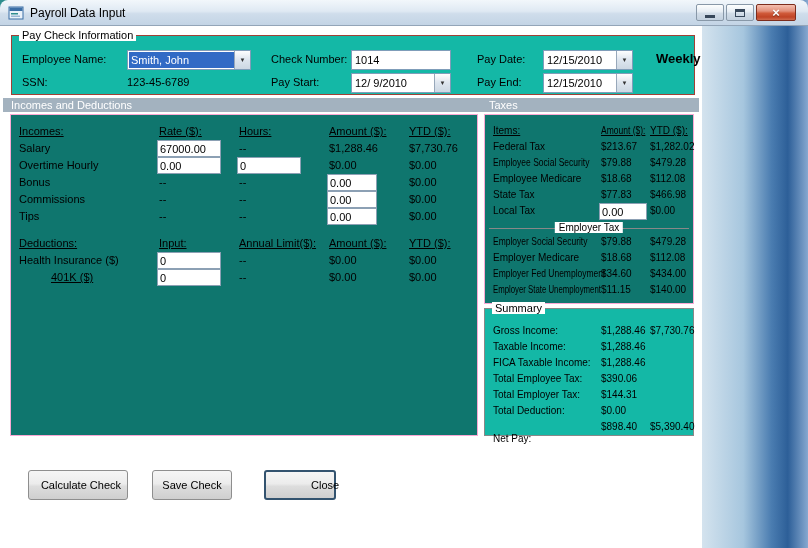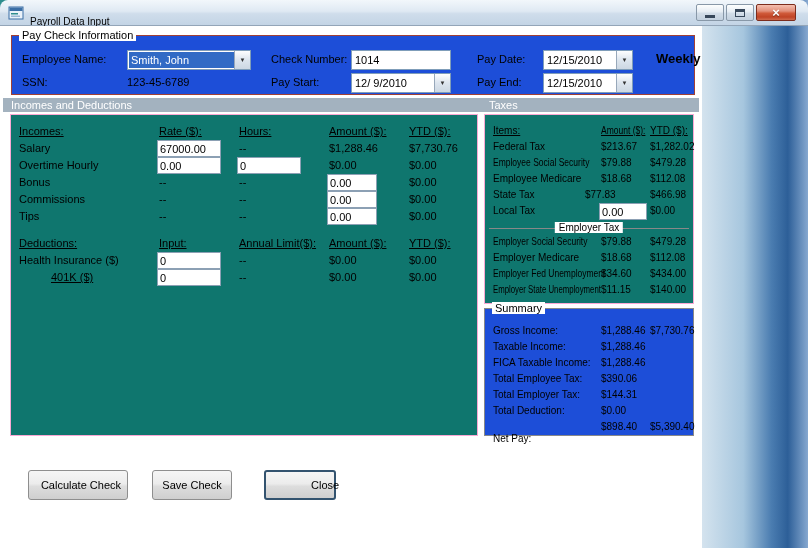--- a/index.html
+++ b/index.html
@@ -11,33 +11,33 @@
   }
   .teal-corner { position:absolute; left:0; top:0; width:12px; height:12px; background:#2f8e8e; }
 
   
   .titlebar {
     position:absolute; left:0; top:0; width:808px; height:26px;
     background:linear-gradient(180deg,#f2f7fb 0%,#dfe9f3 45%,#cfddeb 55%,#c3d4e5 100%);
     border-bottom:1px solid #93a5b8; border-radius:8px 8px 0 0;
   }
   .app-icon { position:absolute; left:8px; top:5px; width:16px; height:16px; }
-  .wtitle { position:absolute; left:30px; top:16px; font-size:10px; color:#000; white-space:nowrap; }
+  .wtitle { position:absolute; left:30px; top:6px; font-size:12px; color:#000; white-space:nowrap; }
   .caption-buttons { position:absolute; right:12px; top:4px; display:flex; gap:2px; }
   .cap-btn { height:17px; border-radius:2px; display:flex; align-items:center; justify-content:center; cursor:pointer; }
   .cap-btn.min, .cap-btn.max { width:28px; background:linear-gradient(180deg,#fdfefe,#e6edf4 45%,#d2dde8 55%,#c3d1df); border:1px solid #8898a8; }
   .cap-btn.closew { width:40px; background:linear-gradient(180deg,#f5c0b0 0%,#e2907b 40%,#d05a3a 55%,#c04426 80%,#cf6a4e 100%); border:1px solid #7c2d1d; }
   .min-glyph { width:10px; height:3px; background:#37475a; margin-top:8px; }
   .max-glyph { width:10px; height:8px; border:1px solid #37475a; border-top-width:3px; }
   .close-glyph { color:#fff; font-size:13px; font-weight:bold; line-height:1; text-shadow:0 1px 1px rgba(0,0,0,.4); }
 
   .client { position:absolute; left:0; top:26px; width:702px; height:522px; background:#ffffff; }
 
   
-  .groupbox { position:absolute; border:1px solid #888; background:#1d4ed8; }
+  .groupbox { position:absolute; border:1px solid #888; background:#14b8a6; }
   .groupbox.red { border-color:#a04036; }
   .legend { position:absolute; top:-7px; left:7px; background:#fff; padding:0 3px; font-size:11px; white-space:nowrap; }
   .panel { position:absolute; background:#0f766e; border:1px solid #f9a8d4; }
 
   .strip { position:absolute; left:3px; top:72px; width:696px; height:14px; background:#a3b2bf; }
   .strip-lbl { position:absolute; top:1px; font-size:11px; color:#fff; white-space:nowrap; }
 
   .lbl, .cell { position:absolute; font-size:11px; color:#000; white-space:nowrap; line-height:13px; }
   .sm { font-size:10px; line-height:12px; }
   .u { text-decoration:underline; }
@@ -201,21 +201,21 @@
 
     <span class="cell sm t1" style="left:8px;top:42px;">Employee Social Security</span>
     <span class="cell sm" style="left:116px;top:42px;">$79.88</span>
     <span class="cell sm" style="left:165px;top:42px;">$479.28</span>
 
     <span class="cell sm" style="left:8px;top:58px;">Employee Medicare</span>
     <span class="cell sm" style="left:116px;top:58px;">$18.68</span>
     <span class="cell sm" style="left:165px;top:58px;">$112.08</span>
 
     <span class="cell sm" style="left:8px;top:74px;">State Tax</span>
-    <span class="cell sm" style="left:100px;top:74px;">$77.83</span>
+    <span class="cell sm" style="left:116px;top:74px;">$77.83</span>
     <span class="cell sm" style="left:165px;top:74px;">$466.98</span>
 
     <span class="cell sm" style="left:8px;top:90px;">Local Tax</span>
     <input class="gi" style="left: 114px; top: 88px; width: 48px;" value="0.00">
     <span class="cell sm" style="left:165px;top:90px;">$0.00</span>
 
     <div class="emp-divider" style="top:113px;">
       <span>Employer Tax</span>
     </div>
 

